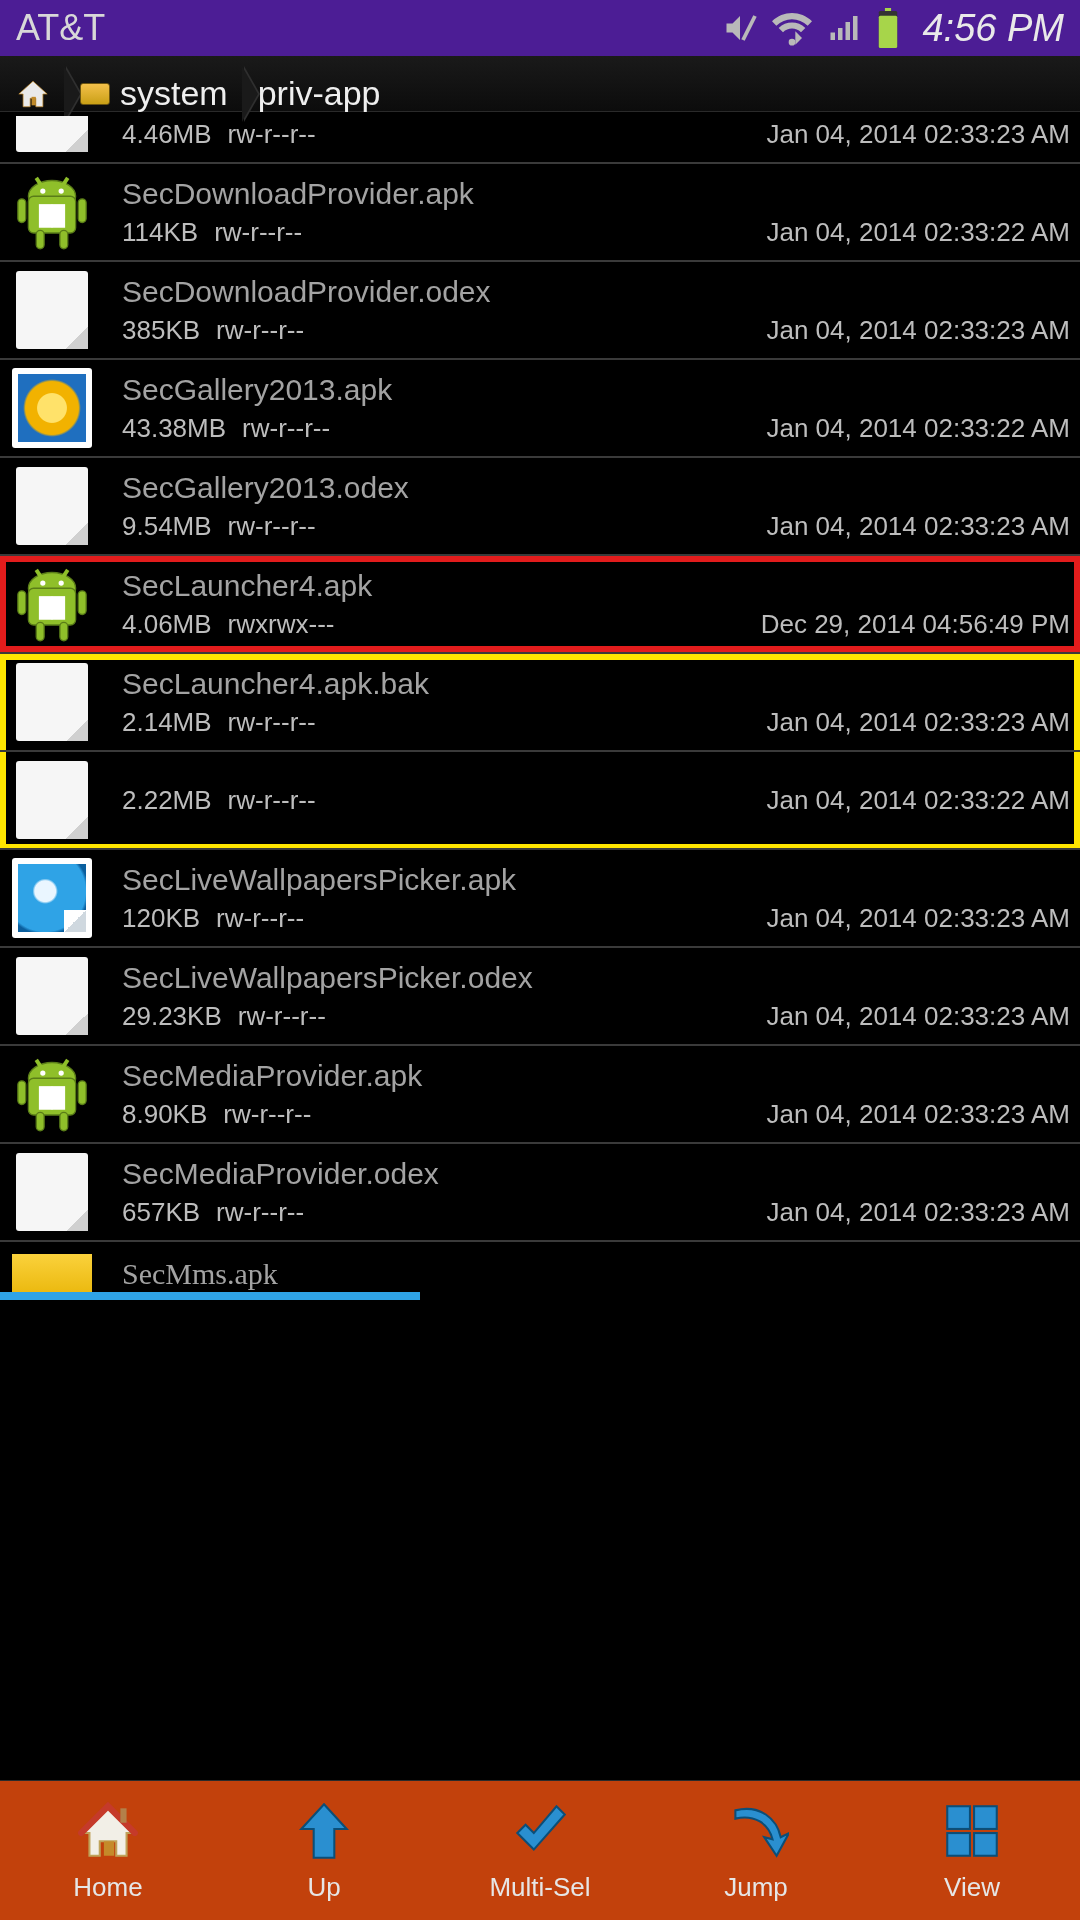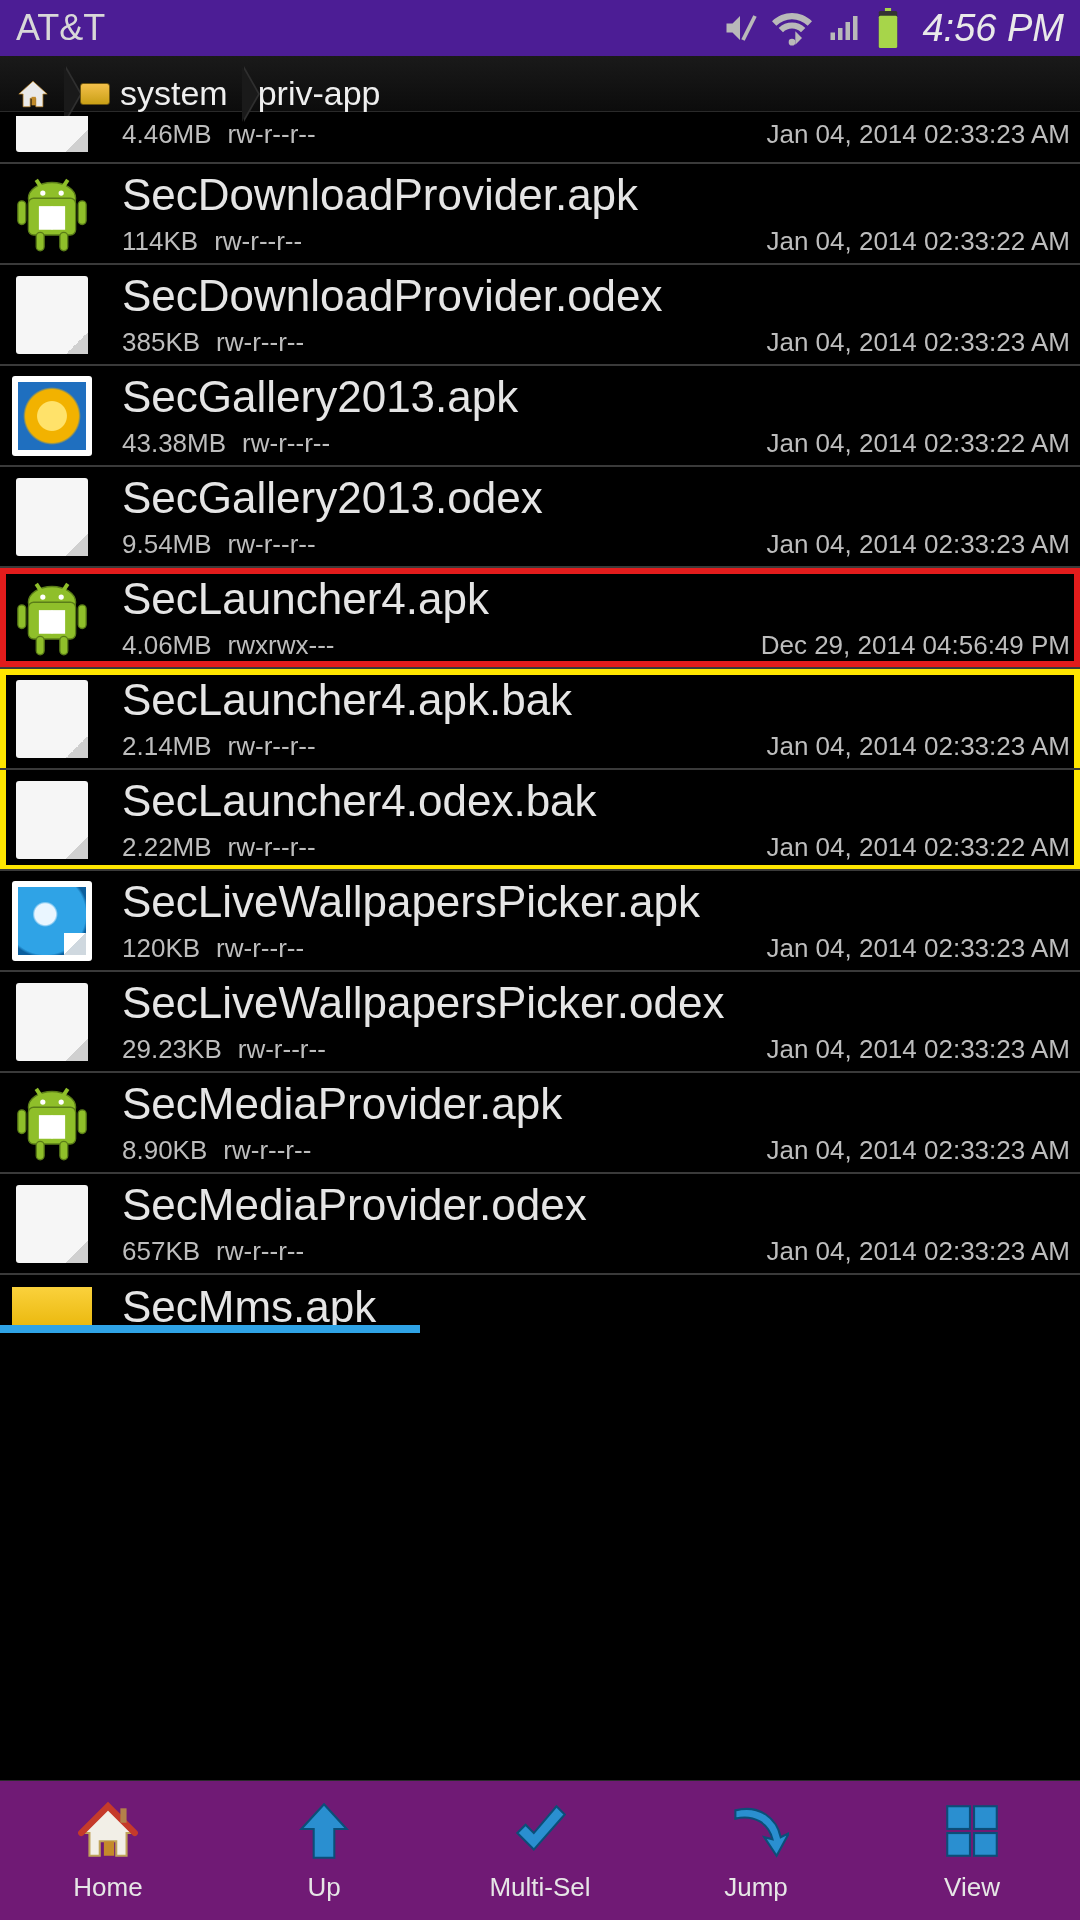--- a/index.html
+++ b/index.html
@@ -63,46 +63,46 @@
 
   
   .file-list { flex: 1; overflow: hidden; }
   .row {
     display: flex; align-items: center;
     border-bottom: 2px solid #3a3a3a;
     padding: 6px 10px 6px 10px;
     position: relative;
   }
   .row.partial-top { padding-top: 0; }
-  .row.partial-bot { padding-bottom: 0; border-bottom: none; }
+  .row.partial-bot { padding-bottom: 0; border-bottom: none; font-family: Liberation Serif, serif; }
   .thumb {
     width: 84px; height: 84px; flex: 0 0 84px;
     margin-right: 28px;
     display: flex; align-items: center; justify-content: center;
   }
   .thumb svg { width: 100%; height: 100%; }
   .info { flex: 1; min-width: 0; }
-  .fname { font-size: 44px; color: #e5e5e5; font-weight: 400; margin-bottom: 6px; white-space: nowrap; }
+  .fname { font-size: 30px; color: #a3a3a3; font-weight: 400; margin-bottom: 6px; white-space: nowrap; }
   .meta-row { display: flex; justify-content: space-between; color: #bdbdbd; font-size: 26px; }
   .meta-left { display: flex; gap: 16px; }
 
   
   .hl-red { box-shadow: inset 0 0 0 6px #e21c1c; }
   .hl-yellow-wrap { box-shadow: inset 0 0 0 6px #ffe600; }
 
   
   .underline-accent {
     height: 8px; width: 420px; background: #2fa3e6;
     position: absolute; left: 0; bottom: 0;
   }
 
   
   .toolbar {
     height: 140px;
-    background: #701a75;
+    background: #c2410c;
     border-top: 1px solid #2a2a2a;
     display: flex;
   }
   .tbtn {
     flex: 1; display: flex; flex-direction: column;
     align-items: center; justify-content: center;
     gap: 8px;
   }
   .tbtn .ticon { width: 66px; height: 66px; display: flex; align-items: center; justify-content: center; }
   .tbtn .ticon svg { width: 100%; height: 100%; }
@@ -301,21 +301,20 @@
             </div>
             <span>Jan 04, 2014 02:33:23 AM</span>
           </div>
         </div>
       </div>
       <div class="row">
         <div class="thumb">
           <div class="paper"></div>
         </div>
         <div class="info">
-          <div class="fname">SecLauncher4.odex.bak</div>
           <div class="meta-row">
             <div class="meta-left">
               <span>2.22MB</span>
               <span>rw-r--r--</span>
             </div>
             <span>Jan 04, 2014 02:33:22 AM</span>
           </div>
         </div>
       </div>
     </div>

